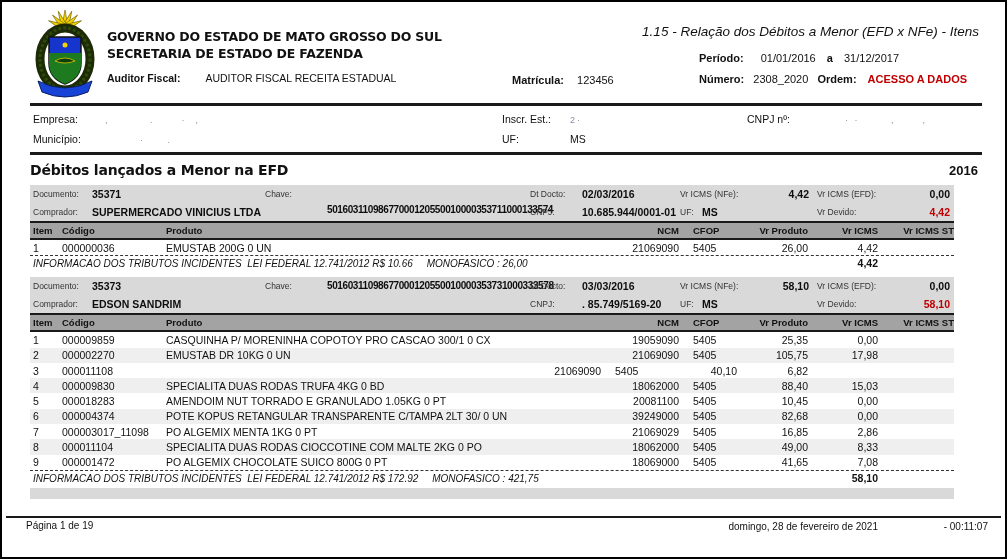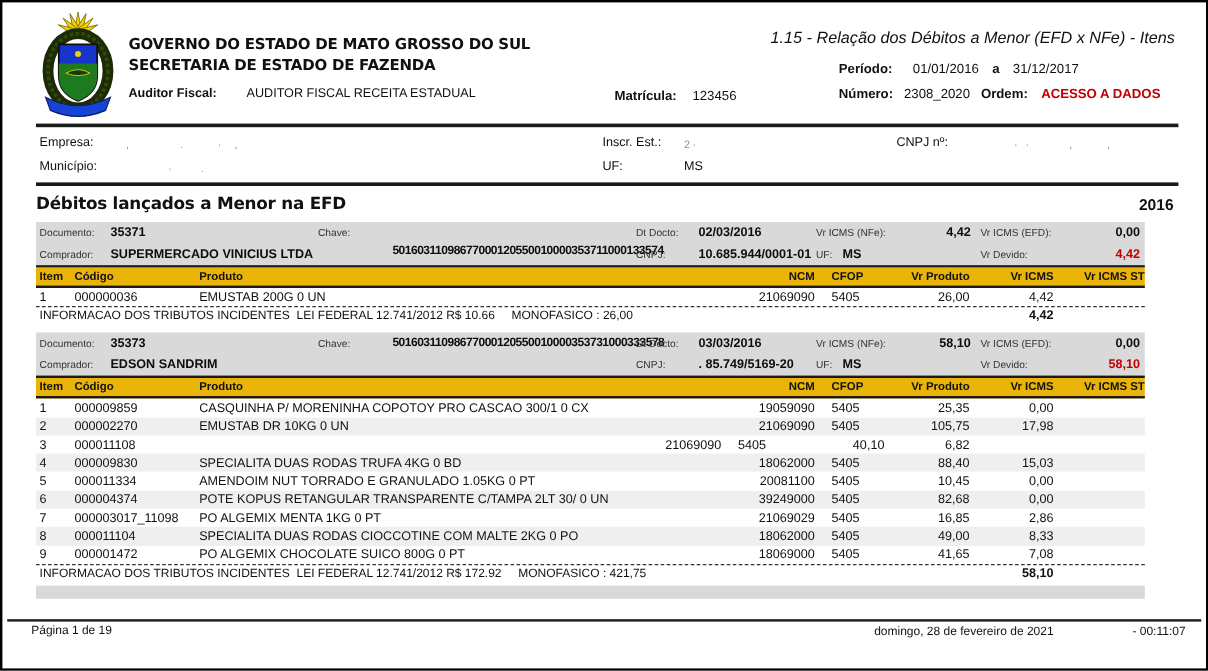--- a/index.html
+++ b/index.html
@@ -44,29 +44,29 @@
   
   .docblk{margin-left:28px;width:924px;}
   .dochead{background:#d9d9d9;border-bottom:2px solid #1a1a1a;}
   .dhrow{position:relative;height:18px;}
   .dlab{font-size:8.5px;color:#333;}
   .dval{font-size:10.5px;font-weight:bold;color:#0d0d0d;}
   .chave-val{font-size:10px;letter-spacing:-0.4px;}
   .num-right{text-align:right;display:inline-block;}
   .red{color:#c00000;}
   .thead,.trow{display:grid;grid-template-columns:32px 104px 435px 78px 58px 71px 70px 76px;align-items:center;}
-  .thead{height:17px;background:#eab308;border-bottom:2px solid #1a1a1a;
+  .thead{height:17px;background:#a3a3a3;border-bottom:2px solid #1a1a1a;
          font-size:9.5px;font-weight:bold;}
   .trow{height:15.3px;font-size:10.5px;}
   .rows .trow:nth-of-type(even){background:#efefef;}
   .c-item{padding-left:3px;}
   .c-ncm,.c-vrprod,.c-vricms,.c-vrst{text-align:right;}
   .c-cfop{padding-left:14px;}
   .inforow{position:relative;height:16px;border-top:1px dashed #333;}
-  .inforow .txt{position:absolute;left:3px;top:2px;font-size:10px;white-space:pre;}
+  .inforow .txt{position:absolute;left:3px;top:2px;font-size:10px;font-style:italic;white-space:pre;}
   .inforow .tot{position:absolute;right:76px;top:1px;font-size:10.5px;font-weight:bold;}
   .spacer6{height:6px;}
   .graystrip{margin-left:28px;margin-top:2px;width:924px;height:11px;background:#d9d9d9;}
   
   .f-rule{position:absolute;left:4px;right:4px;top:514px;border-top:2px solid #1a1a1a;}
   .f-page{position:absolute;left:24px;top:518px;font-size:10px;}
   .f-date{position:absolute;right:127px;top:519px;font-size:10px;}
   .f-time{position:absolute;right:17px;top:519px;font-size:10px;}
 </style>
 </head>
@@ -275,21 +275,21 @@
           <span>SPECIALITA DUAS RODAS TRUFA 4KG 0 BD</span>
           <span class="c-ncm">18062000</span>
           <span class="c-cfop">5405</span>
           <span class="c-vrprod">88,40</span>
           <span class="c-vricms">15,03</span>
           <span class="c-vrst"></span>
         </div>
 
         <div class="trow">
           <span class="c-item">5</span>
-          <span>000011334</span>
+          <span>000018283</span>
           <span>AMENDOIM NUT TORRADO E GRANULADO 1.05KG 0 PT</span>
           <span class="c-ncm">20081100</span>
           <span class="c-cfop">5405</span>
           <span class="c-vrprod">10,45</span>
           <span class="c-vricms">0,00</span>
           <span class="c-vrst"></span>
         </div>
 
         <div class="trow">
           <span class="c-item">6</span>

